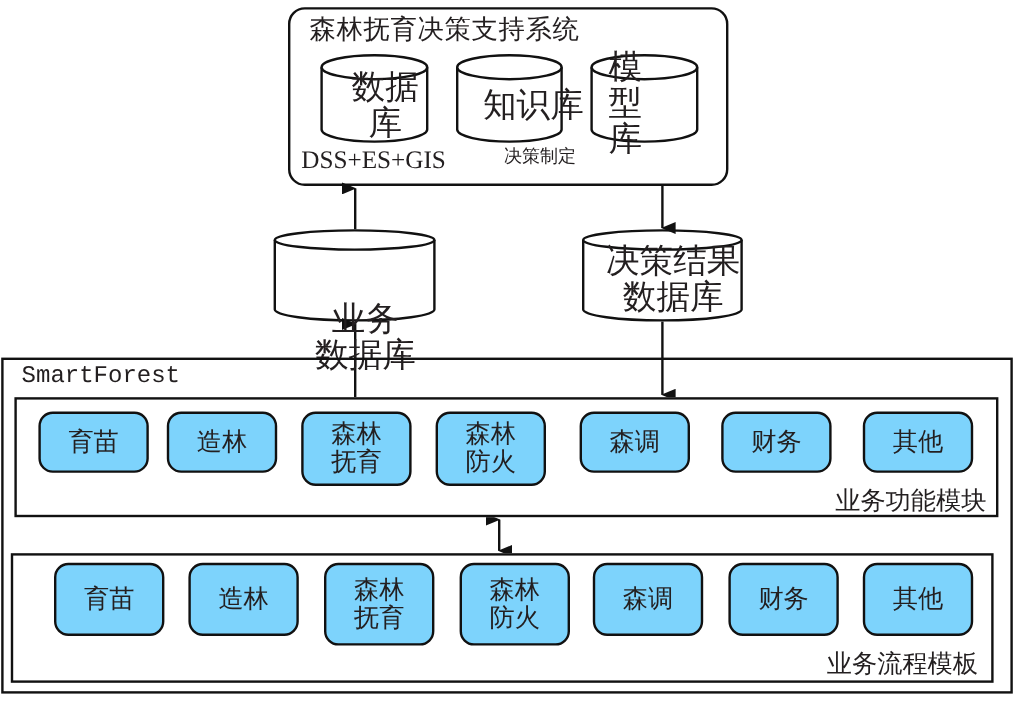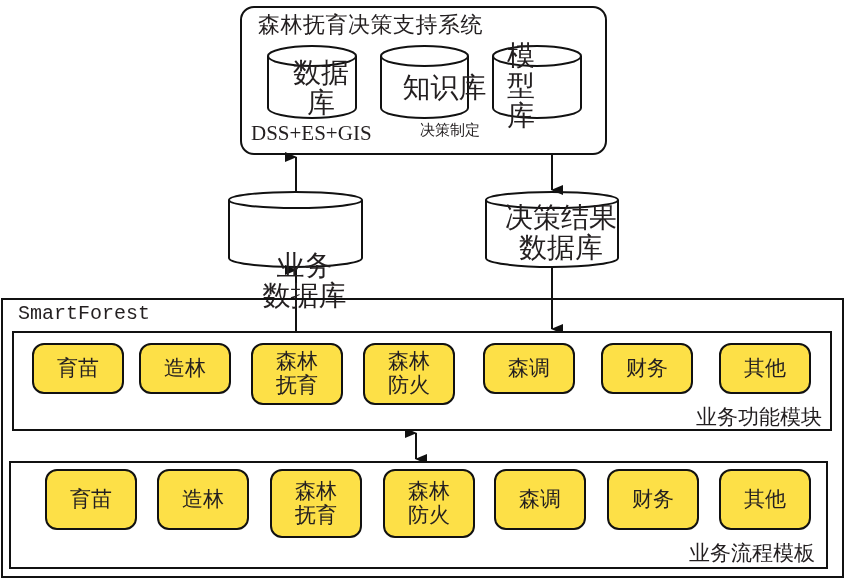--- a/index.html
+++ b/index.html
@@ -14,21 +14,21 @@
   .cyl-label { display: flex; align-items: center; justify-content: center; text-align: center;
                font-size: 28px; line-height: 1.08; white-space: pre-line; padding-left: 18px; }
   .outer-box { left: 1px; top: 298px; width: 843px; height: 280px; border: 2px solid #111; background: transparent; }
   .sf-title { left: 18px; top: 302px; font-size: 20px; font-family: Liberation Mono, monospace; }
   .panel { border: 2px solid #111; background: #fff; }
   .panel1 { left: 12px; top: 331px; width: 820px; height: 100px; }
   .panel2 { left: 9px; top: 461px; width: 819px; height: 108px; }
   .panel-label { font-size: 21px; white-space: nowrap; }
   .pl1 { right: 28px; top: 403px; }
   .pl2 { right: 35px; top: 539px; }
-  .module { border: 2px solid #111; border-radius: 12px; background: #fde047;
+  .module { border: 2px solid #111; border-radius: 12px; background: #7dd3fc;
             display: flex; align-items: center; justify-content: center; text-align: center;
             font-size: 21px; line-height: 1.12; white-space: pre-line; }
   svg.conn { position: absolute; left: 0; top: 0; width: 850px; height: 585px; pointer-events: none; }
 </style>
 </head>
 <body>
 
 <div class="abs top-box"></div>
 <div class="abs top-title">森林抚育决策支持系统</div>
 

